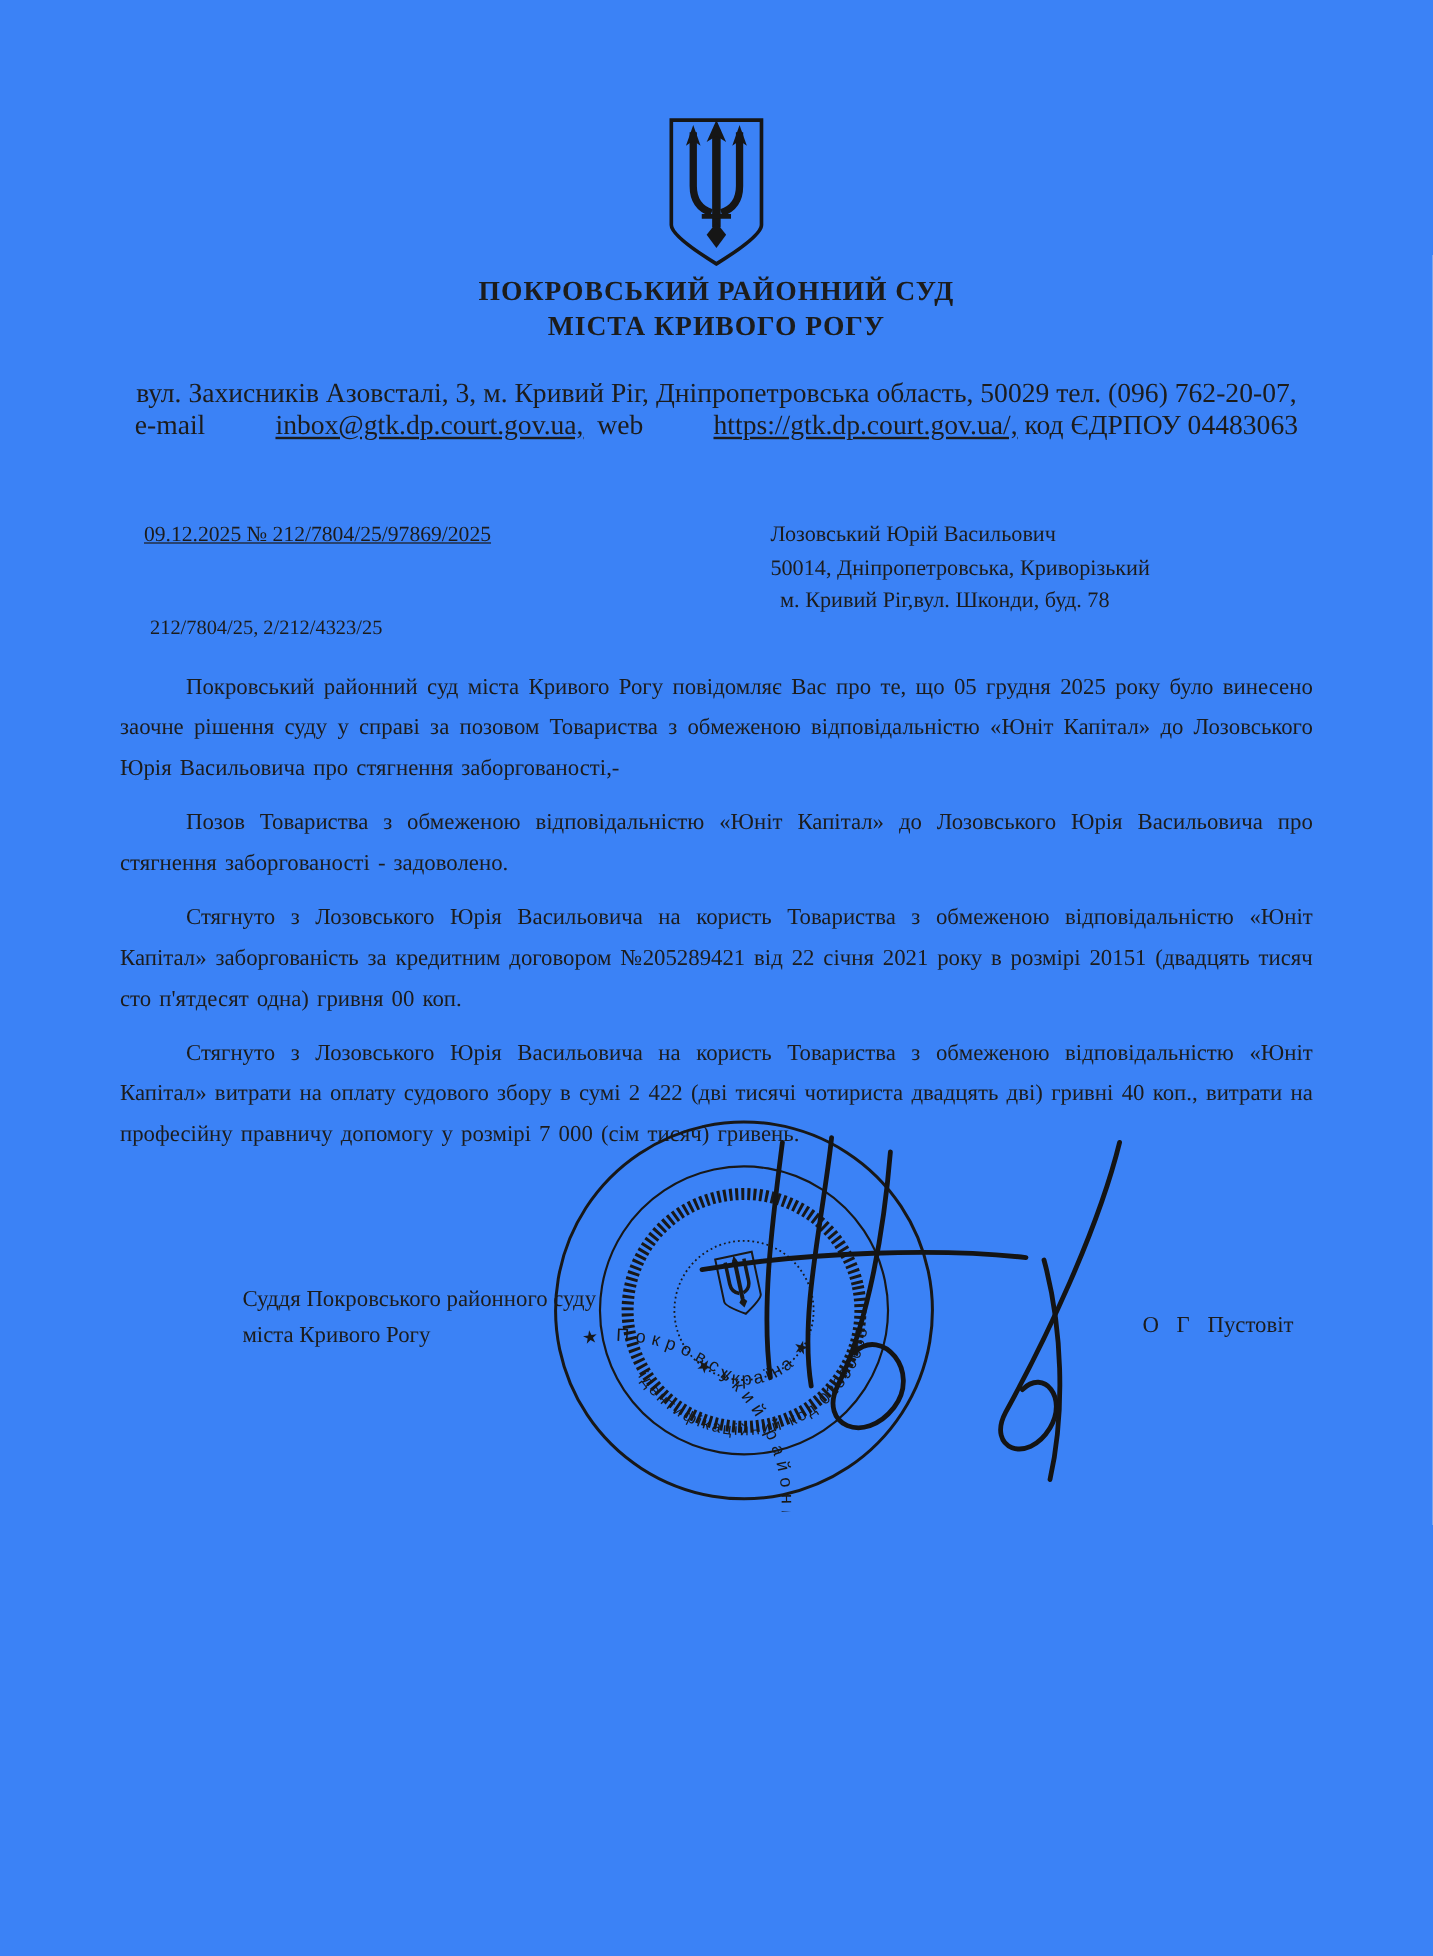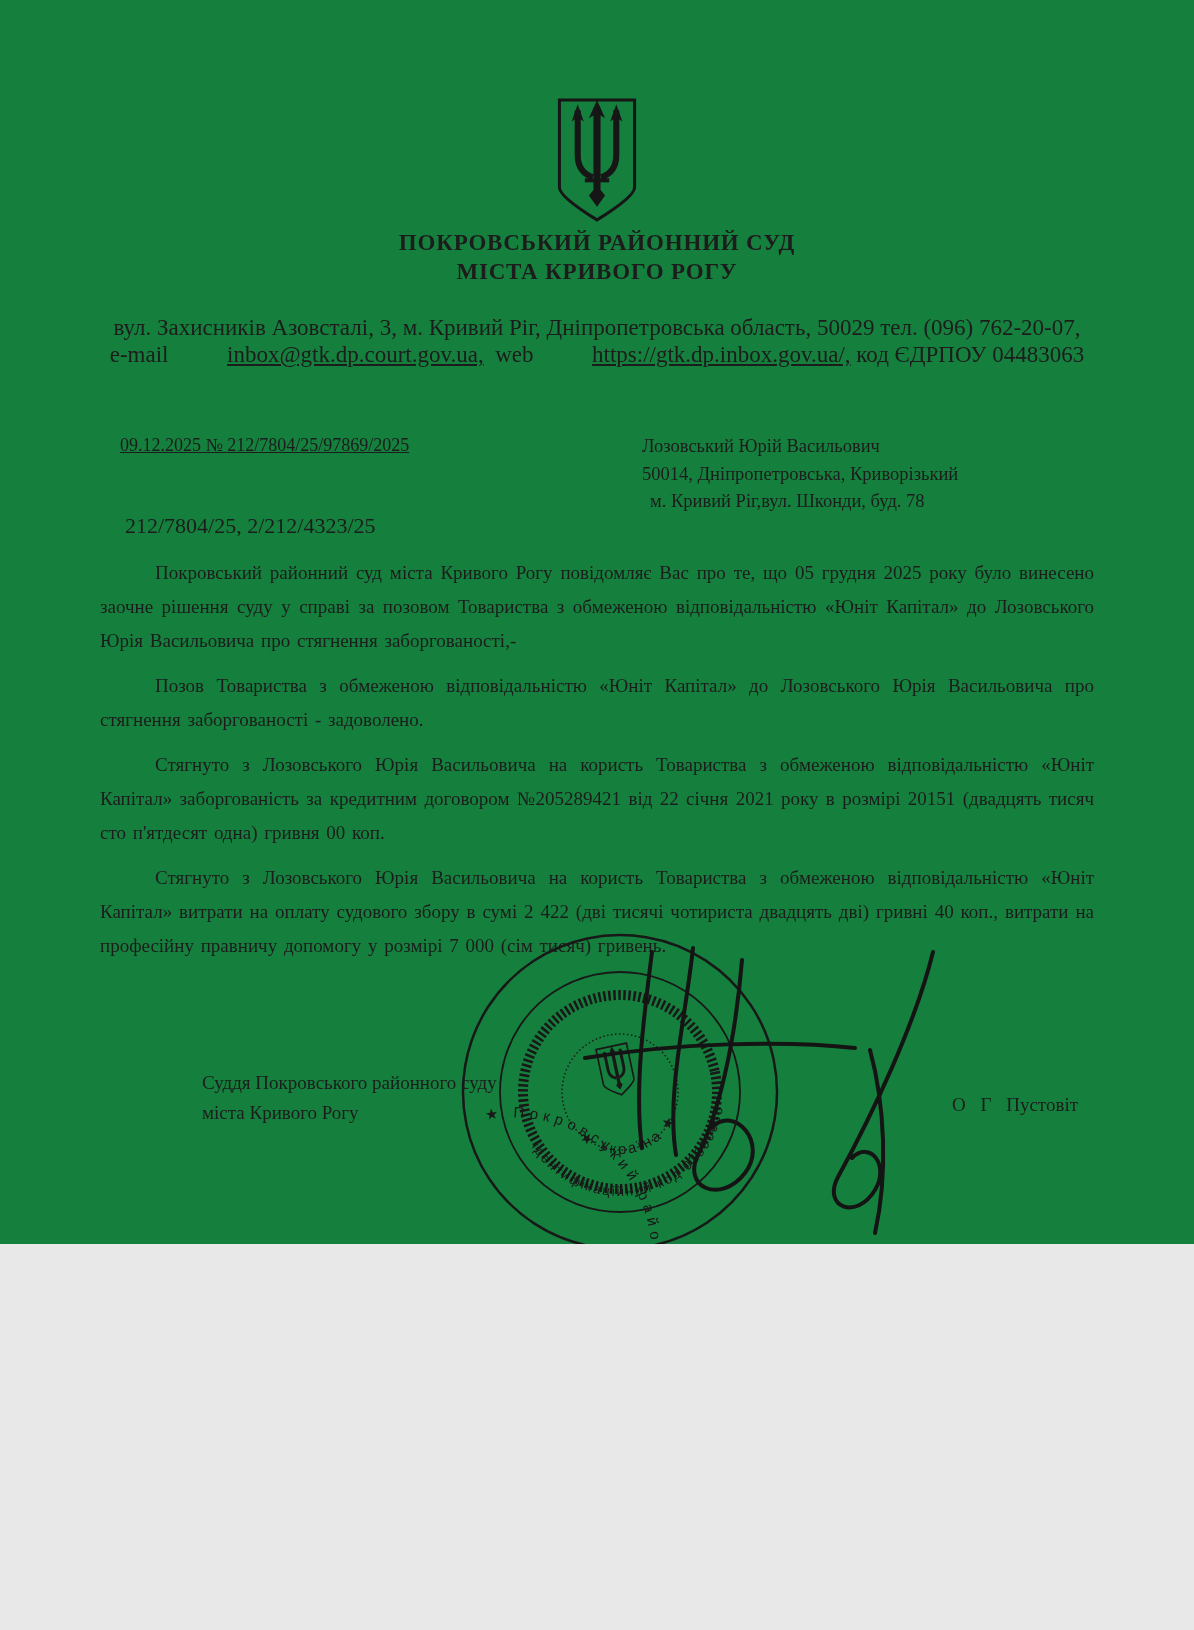--- a/index.html
+++ b/index.html
@@ -1,20 +1,20 @@
 <!DOCTYPE html>
 <html lang="uk"><head>
 <meta charset="utf-8">
 <style>
   html,body{margin:0;padding:0;background:#e8e8e8;}
   .page{
     position:relative;
-    width:1194px;height:1244px;
+    width:1194px;height:1630px;
     margin:0 auto;
-    background:#15803d;
+    background:#3b82f6;
     color:#1c1c1c;
     font-family:"Liberation Serif", serif;
     overflow:hidden;
   }
   .emblem{position:absolute;left:551px;top:94px;width:92px;height:132px;}
   .court-title{
     position:absolute;left:0;top:228px;width:100%;
     text-align:center;font-weight:bold;font-size:23px;line-height:29px;
     letter-spacing:0.8px;
   }
@@ -25,21 +25,21 @@
   .address .u{text-decoration:underline;margin-left:47px;}
   .ref-line{
     position:absolute;left:120px;top:435px;
     font-size:18px;text-decoration:underline;
   }
   .recipient{
     position:absolute;left:642px;top:433px;width:420px;
     font-size:18.5px;line-height:27.5px;
   }
   .case-line{
-    position:absolute;left:125px;top:513px;font-size:22px;
+    position:absolute;left:125px;top:513px;font-size:17px;
   }
   .body-text{
     position:absolute;left:100px;top:556px;width:994px;
     font-size:19px;line-height:34px;text-align:justify;
   }
   .body-text p{margin:0 0 11px 0;text-indent:55px;word-spacing:2px;}
   .judge{
     position:absolute;left:172px;top:1068px;
     font-size:19px;line-height:30px;margin-left:30px;
   }
@@ -71,21 +71,21 @@
     <div>ПОКРОВСЬКИЙ РАЙОННИЙ СУД</div>
     <div>МІСТА КРИВОГО РОГУ</div>
   </div>
 
   <div class="address">
     <div>вул. Захисників Азовсталі, 3, м. Кривий Ріг,  Дніпропетровська область, 50029 тел. (096) 762-20-07,</div>
     <div>
       <span>e-mail</span>&nbsp;
       <span class="u">inbox@gtk.dp.court.gov.ua,</span>&nbsp;
       <span>web</span>&nbsp;
-      <span class="u">https://gtk.dp.inbox.gov.ua/,</span>
+      <span class="u">https://gtk.dp.court.gov.ua/,</span>
       <span>код ЄДРПОУ 04483063</span>
     </div>
   </div>
 
   <div class="ref-line">09.12.2025 №  212/7804/25/97869/2025</div>
 
   <div class="recipient">
     <div>Лозовський Юрій Васильович</div>
     <div>50014,  Дніпропетровська,  Криворізький</div>
     <div style="padding-left:8px;">м. Кривий Ріг,вул. Шконди, буд. 78</div>

